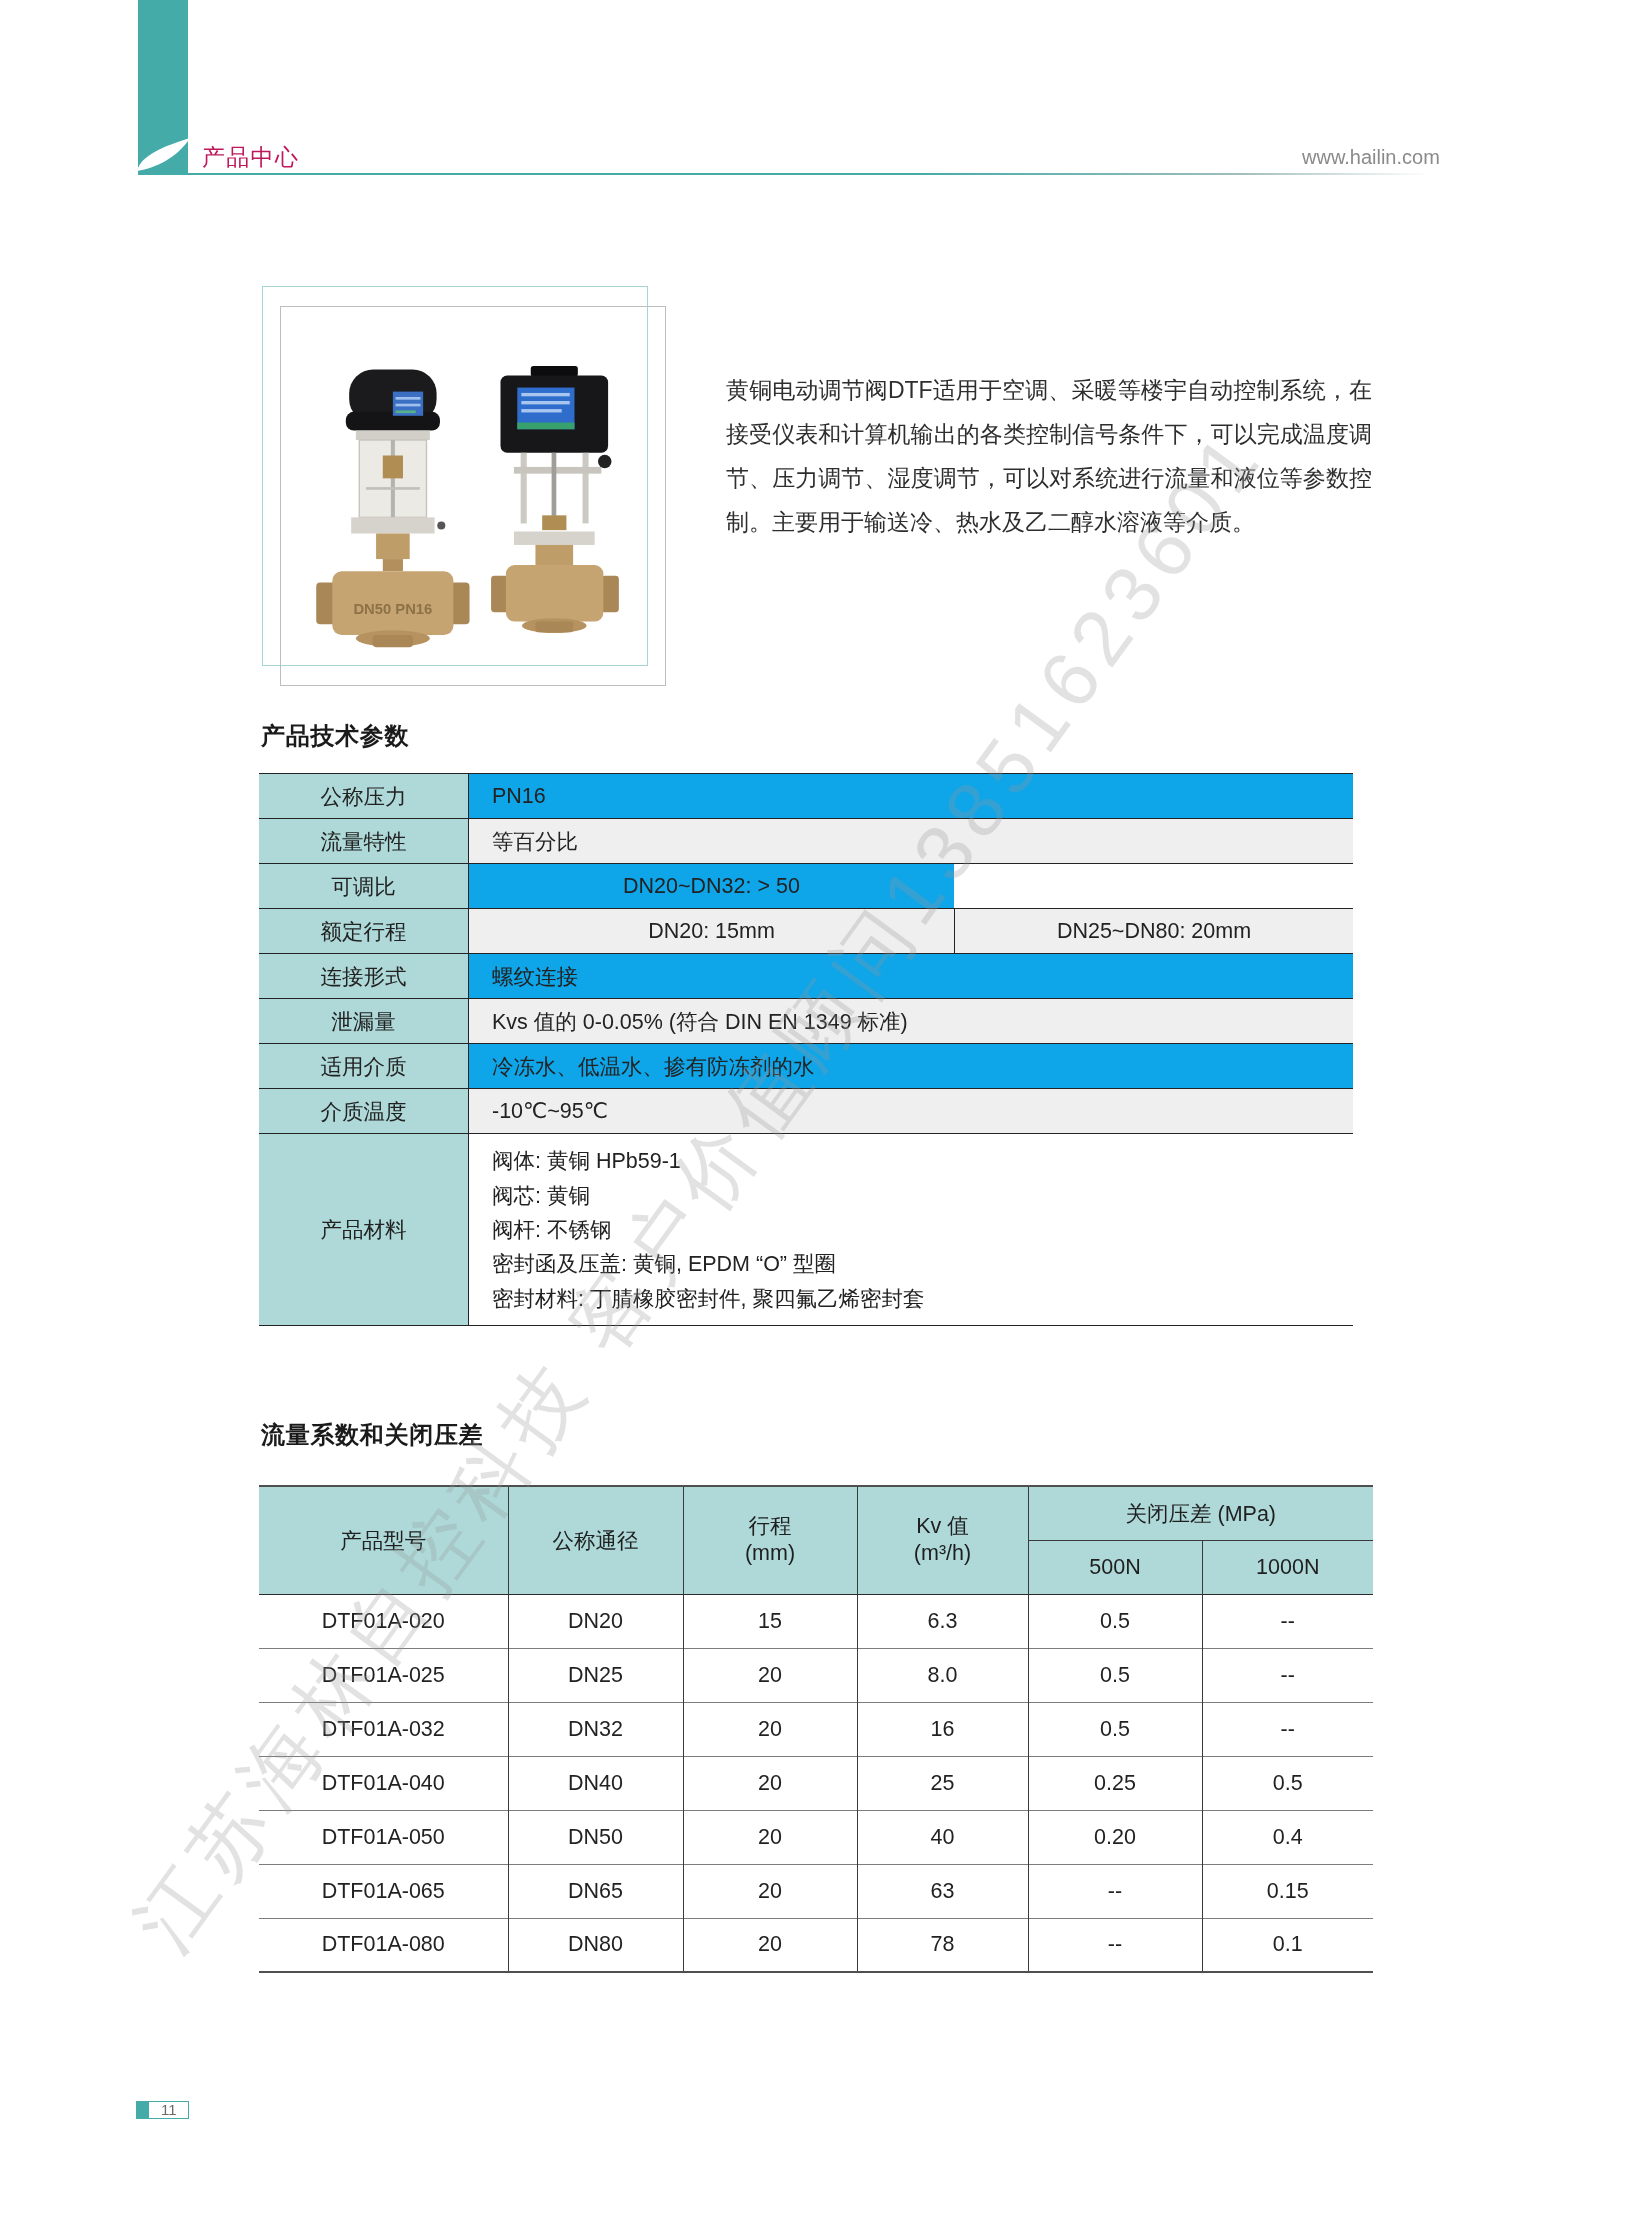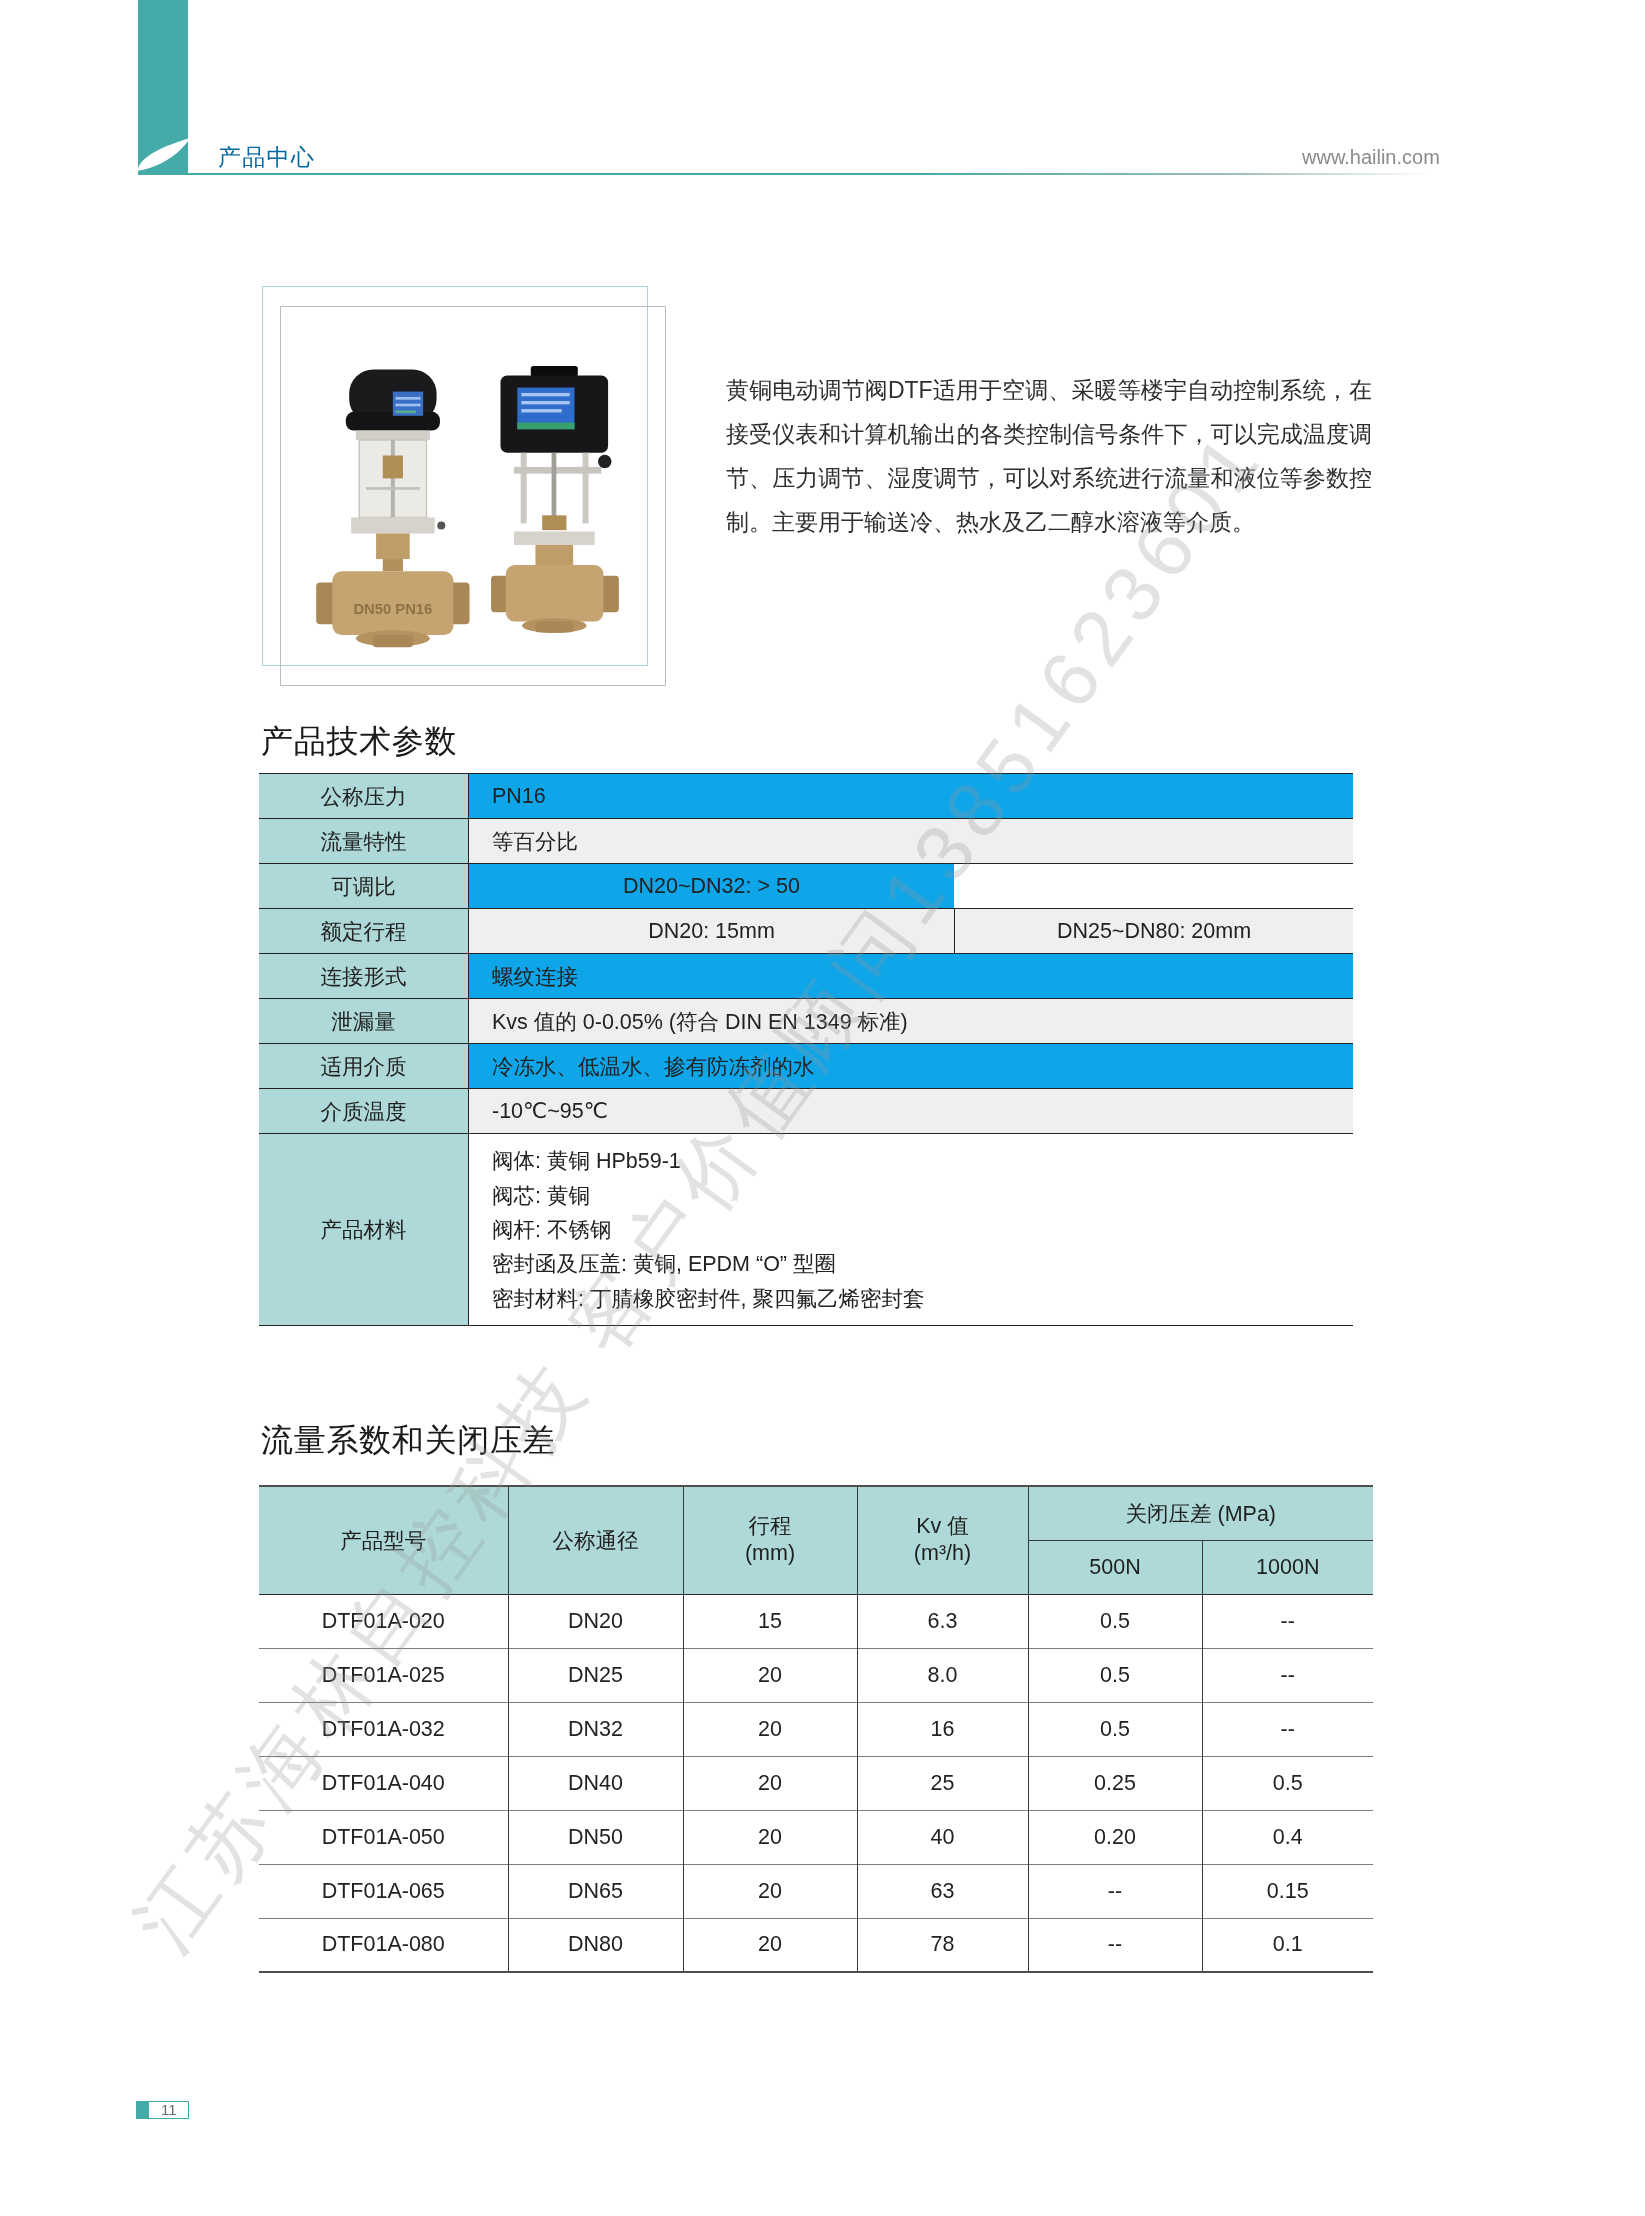--- a/index.html
+++ b/index.html
@@ -4,33 +4,33 @@
 <style>
   html,body{margin:0;padding:0;background:#ffffff;}
   *{box-sizing:border-box;}
   .page{
     position:relative;width:1645px;height:2216px;background:#fff;overflow:hidden;
     font-family:"Liberation Sans","DejaVu Sans",sans-serif;color:#222;
   }
   
   .brandbar{position:absolute;left:138px;top:0;width:50px;height:173px;background:#45ABA8;}
   .leaf{position:absolute;left:135px;top:136px;width:57px;height:37px;}
-  .section-label{position:absolute;left:202px;top:142px;font-size:23px;color:#0369a1;letter-spacing:1.3px;margin-left:16px;}
+  .section-label{position:absolute;left:202px;top:142px;font-size:23px;color:#be185d;letter-spacing:1.3px;}
   .head-rule{position:absolute;left:138px;top:173px;width:1293px;height:2px;
     background:linear-gradient(to right,#45ABA8 0%,#45ABA8 60%,#9fbdbc 85%,rgba(170,190,190,0) 100%);}
   .website{position:absolute;left:1302px;top:146px;width:131px;text-align:right;font-size:20px;color:#8a8a8a;}
   
   .imgbox-teal{position:absolute;left:262px;top:286px;width:386px;height:380px;border:1.3px solid #a6d6d4;background:transparent;}
   .imgbox-gray{position:absolute;left:280px;top:306px;width:386px;height:380px;border:0.7px solid #bdbdbd;background:transparent;}
   .valves{position:absolute;left:292px;top:366px;width:343px;height:296px;}
   
   .title{position:absolute;left:726px;top:278px;font-size:36px;font-weight:bold;color:#3BAFAA;letter-spacing:0.7px;}
   .desc{position:absolute;left:726px;top:368px;width:646px;font-size:23px;line-height:44px;color:#2e2e2e;text-align:justify;}
   
-  .h2{position:absolute;font-size:32px;font-weight:normal;color:#1a1a1a;letter-spacing:0.7px;}
+  .h2{position:absolute;font-size:24px;font-weight:bold;color:#1a1a1a;letter-spacing:0.7px;}
   .h2.specs{left:261px;top:720px;}
   .h2.flow{left:261px;top:1419px;}
   
   .t1{position:absolute;left:259px;top:773px;width:1094px;border-bottom:1.3px solid #232323;}
   .t1row{display:flex;height:45px;border-top:1.3px solid #232323;}
   .t1row.t1mat{height:192px;}
   .t1label{width:210px;background:#AED9D8;border-right:1.3px solid #232323;display:flex;align-items:center;justify-content:center;
     font-size:21.5px;color:#222;flex:none;}
   .t1value{flex:1;display:flex;align-items:center;padding-left:23px;font-size:21.5px;color:#222;background:#0ea5e9;}
   .t1value.shade{background:#EFEFEF;}

